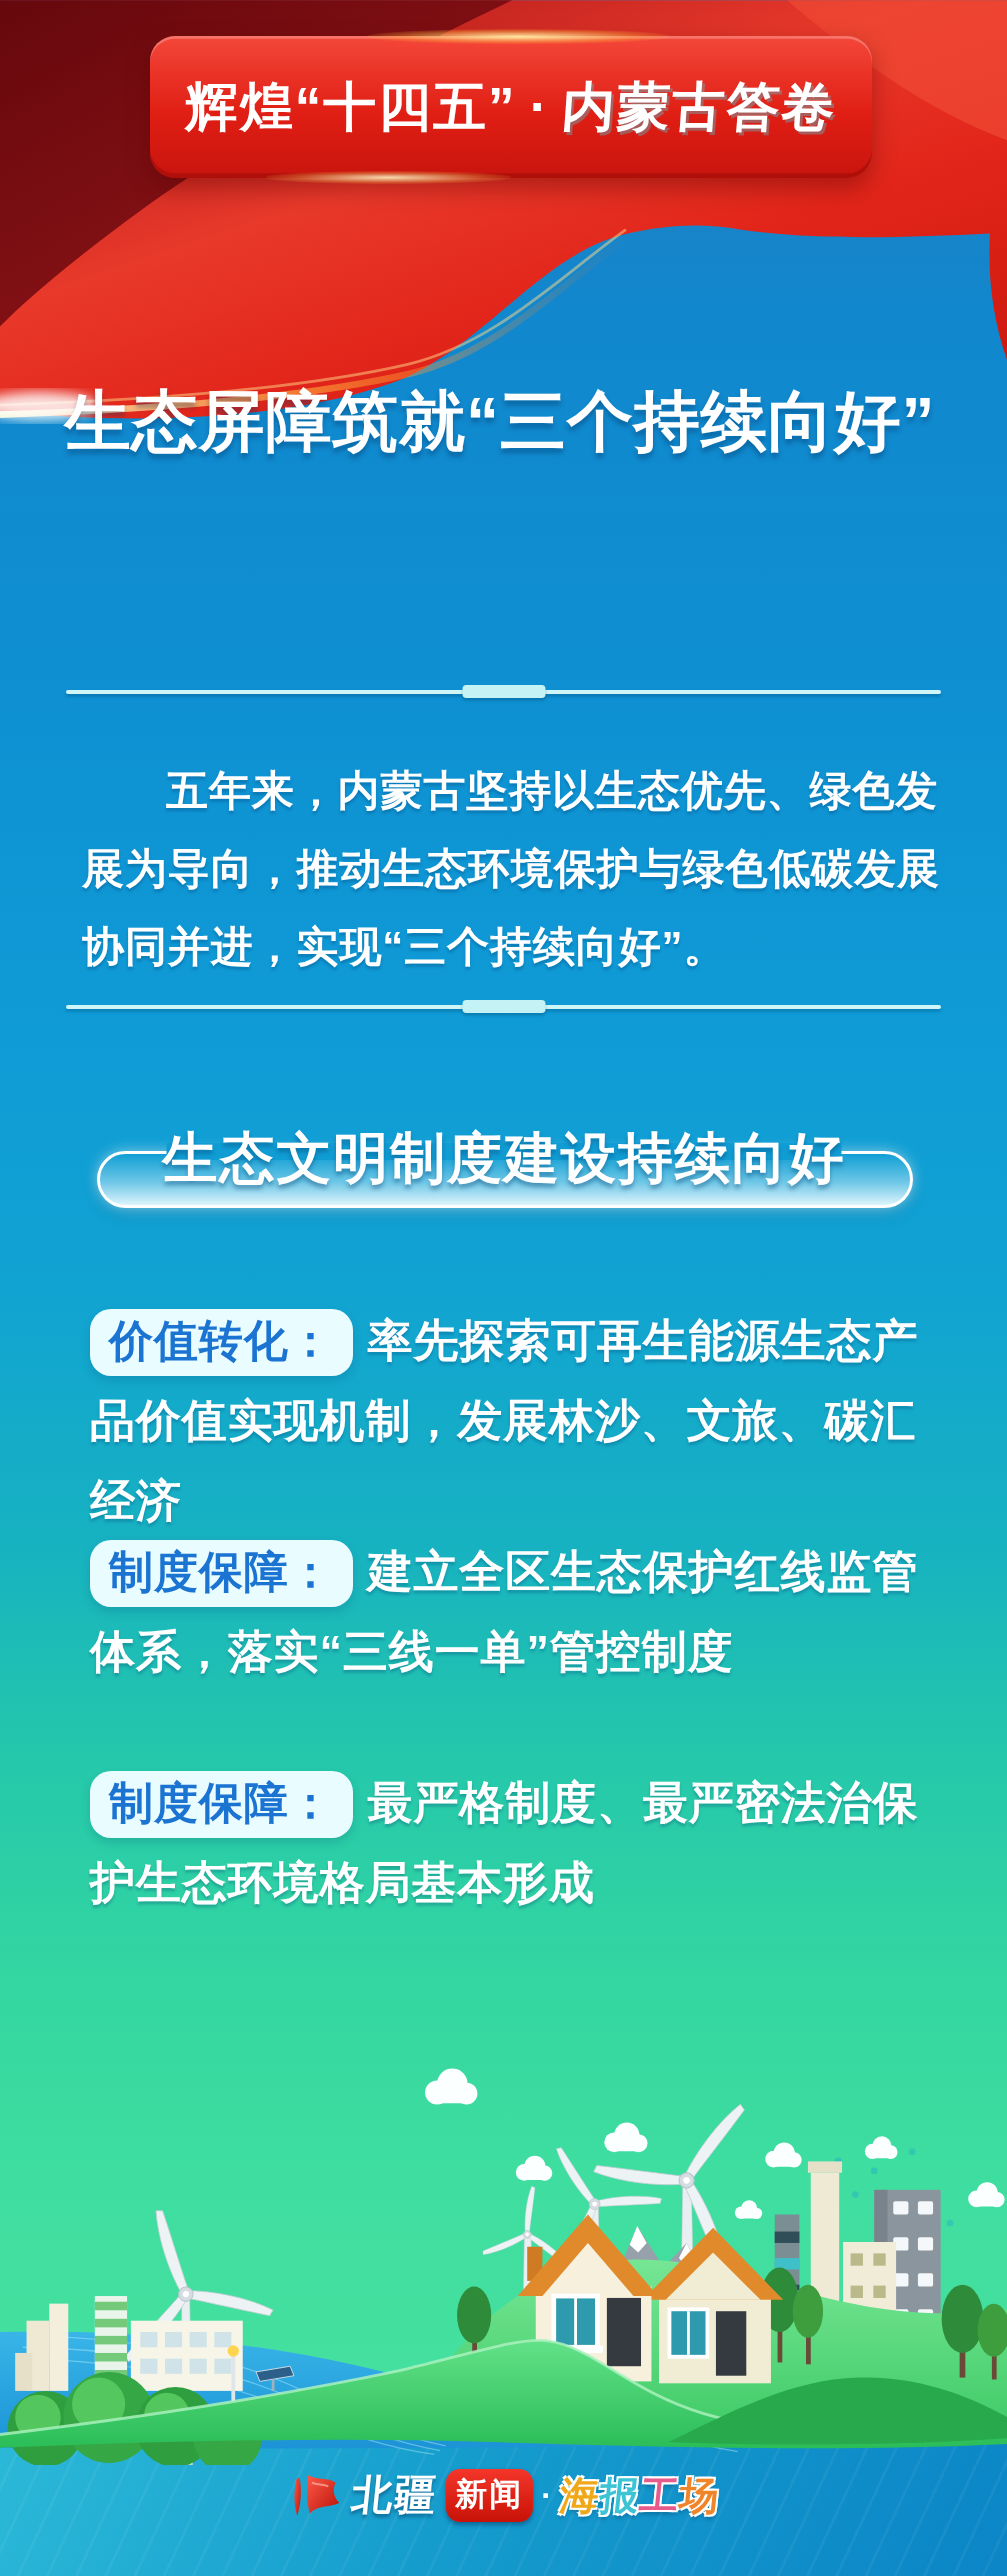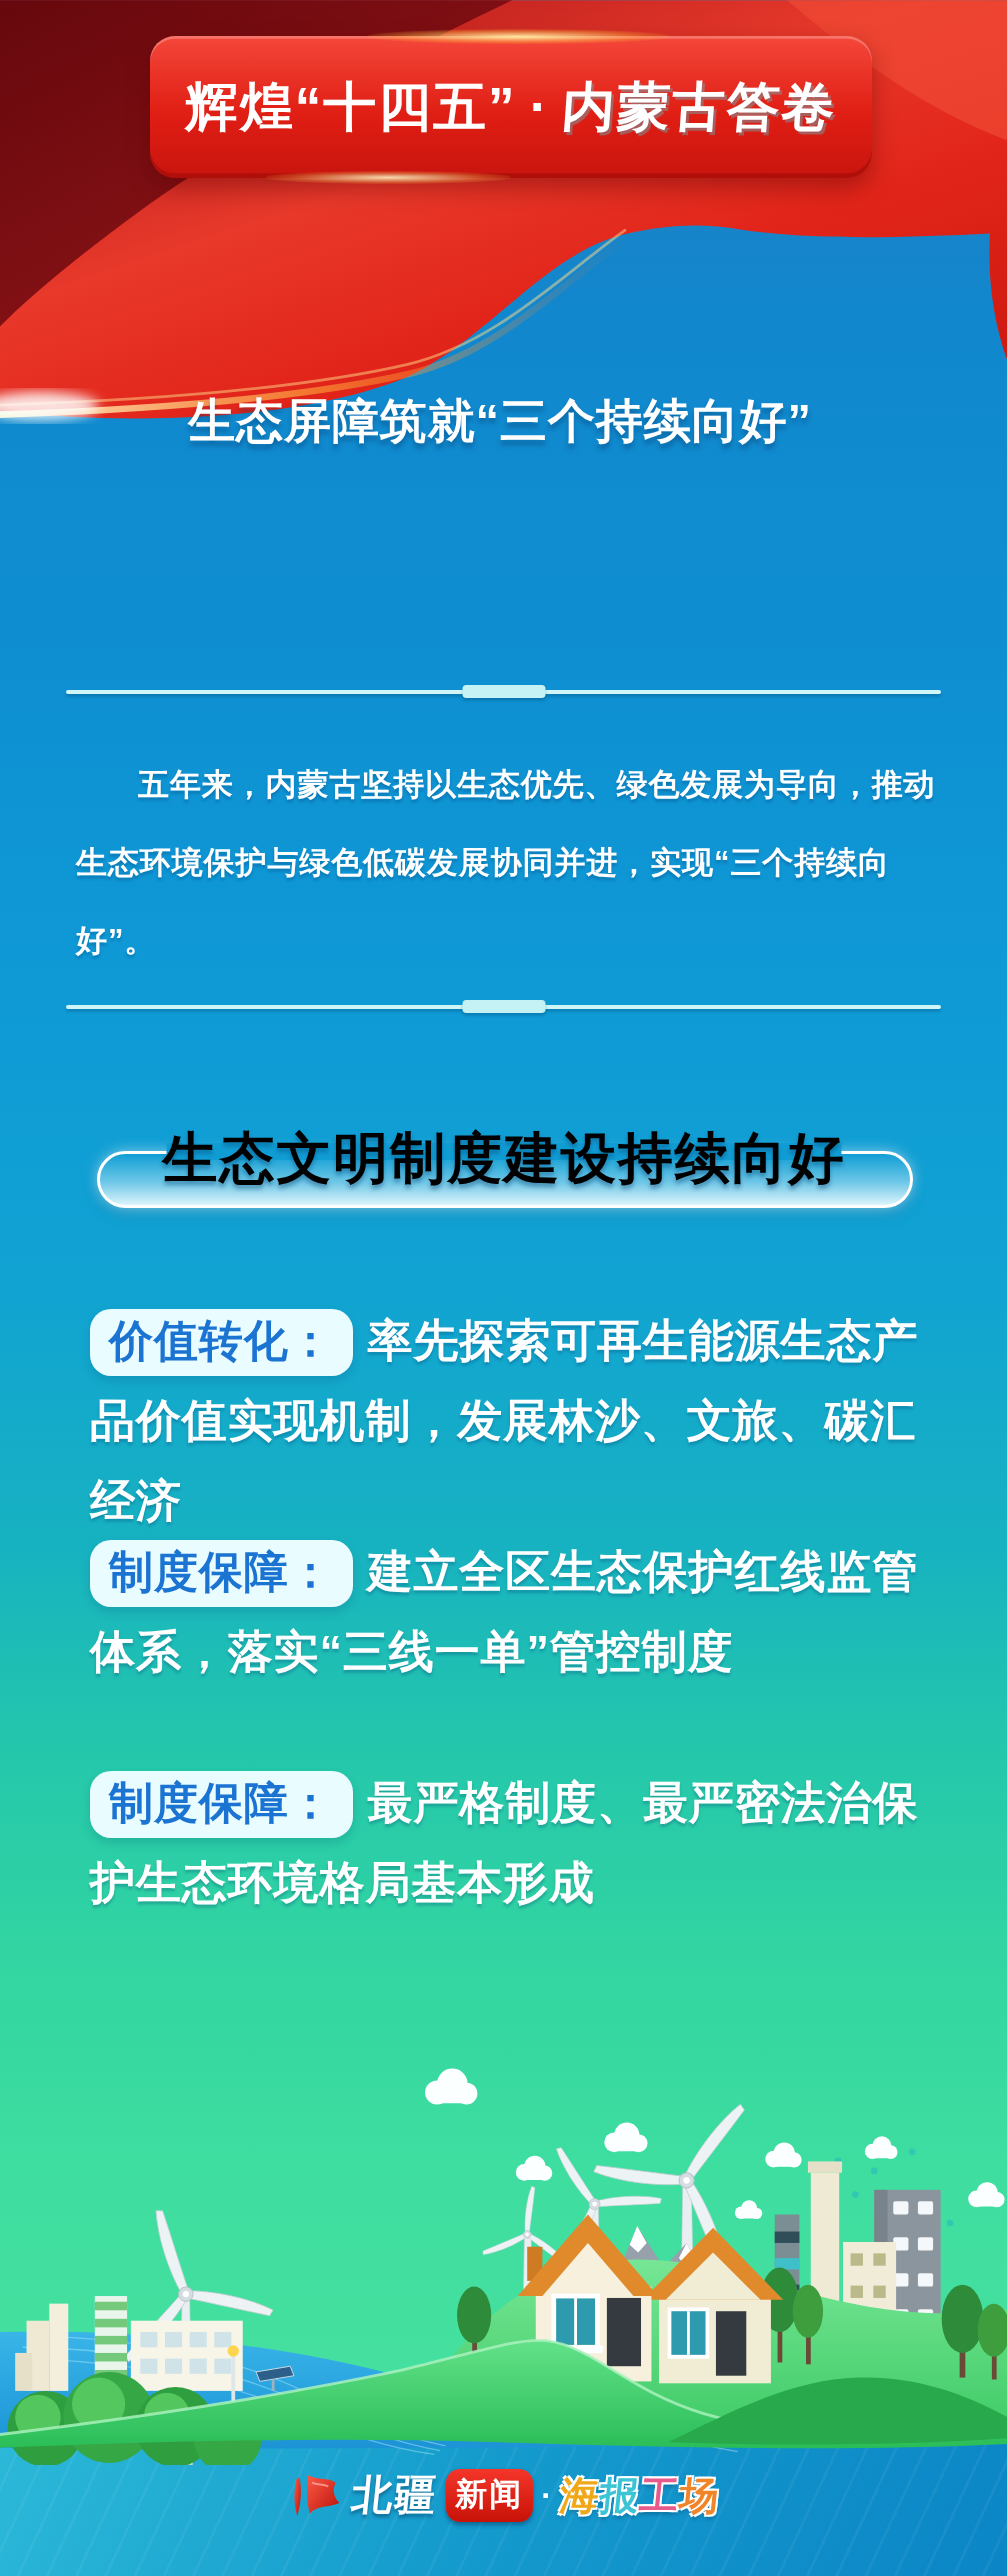--- a/index.html
+++ b/index.html
@@ -27,46 +27,46 @@
     border-radius:50%;}
   .banner::after{content:"";position:absolute;left:16%;bottom:-5.7px;width:34%;height:12.3px;
     background:radial-gradient(ellipse at center,rgba(255,240,190,.9),rgba(255,180,80,.3) 55%,transparent 78%);
     border-radius:50%;}
   .banner .sep{margin:0 13.3px;font-weight:900;}
   .banner .suffix{display:inline-block;transform:skewX(-4deg);
     text-shadow:2.8px 2.8px 0 rgba(70,215,230,.35);}
 
   
   .main-title{position:absolute;left:0;right:8px;top:366px;z-index:2;text-align:center;
-    color:#fff;font-size:47px;font-weight:800;line-height:110px;letter-spacing:0.9px;
+    color:#fff;font-size:66px;font-weight:800;line-height:110px;letter-spacing:0.9px;
     text-shadow:0 4.7px 5.7px rgba(0,50,100,.38);white-space:nowrap;}
 
   
   .divider{position:absolute;left:66px;width:875px;height:13.3px;z-index:2;}
   .divider .line{position:absolute;top:4.7px;left:0;right:0;height:4.7px;background:#cff5f6;
     border-radius:2.8px;box-shadow:0 2.8px 2.8px rgba(0,70,110,.3);}
   .divider .pill{position:absolute;top:0;left:50%;transform:translateX(-50%);
     width:83px;height:13.3px;background:#c5f2f5;border-radius:3.8px;
     box-shadow:0 2.8px 2.8px rgba(0,70,110,.3);}
   .d1{top:685px;} .d2{top:1000px;}
 
   
-  .intro{position:absolute;left:64px;width:891px;top:734px;margin:12px;z-index:2;
-    color:#fff;font-size:31px;font-weight:700;line-height:78px;letter-spacing:0.9px;
+  .intro{position:absolute;left:64px;width:891px;top:734px;margin:18px;z-index:2;
+    color:#fff;font-size:42px;font-weight:700;line-height:78px;letter-spacing:0.9px;
     text-indent:2em;text-shadow:0 2.8px 2.8px rgba(0,60,110,.3);}
 
   
   .header-box{position:absolute;left:97px;top:1151px;width:810px;height:51px;z-index:2;
     border:3.8px solid #fff;border-radius:28.4px;
     background:linear-gradient(180deg,rgba(255,255,255,0) 0%,rgba(224,246,255,.45) 55%,rgba(237,251,255,.92) 100%);
     box-shadow:0 0 13.3px rgba(255,255,255,.5),0 7.6px 15px rgba(0,80,130,.2);}
   .header-mask{position:absolute;left:50%;top:1143px;transform:translateX(-50%);
     width:675px;height:17px;background:#109dd4;z-index:3;}
   .header-title{position:absolute;left:0;right:0;top:1122px;z-index:4;text-align:center;
-    color:#000000;font-size:55px;font-weight:800;letter-spacing:1.9px;white-space:nowrap;
+    color:#ffffff;font-size:55px;font-weight:800;letter-spacing:1.9px;white-space:nowrap;
     text-shadow:0 3.8px 4.7px rgba(0,60,110,.4);}
 
   
   .bullet{position:absolute;left:90px;width:836px;z-index:2;
     color:#fff;font-size:45px;font-weight:700;line-height:80px;letter-spacing:0.9px;
     text-shadow:0 2.8px 2.8px rgba(0,60,110,.28);}
   .b1{top:1301px;} .b2{top:1532px;} .b3{top:1763px;}
   .badge{display:inline-block;background:#e9fcff;color:#1b74d1;text-shadow:none;
     font-size:44px;line-height:55px;padding:3.8px 19px 7.6px;border-radius:21px;
     margin-right:15px;box-shadow:0 4.7px 9.5px rgba(0,60,110,.18);}

